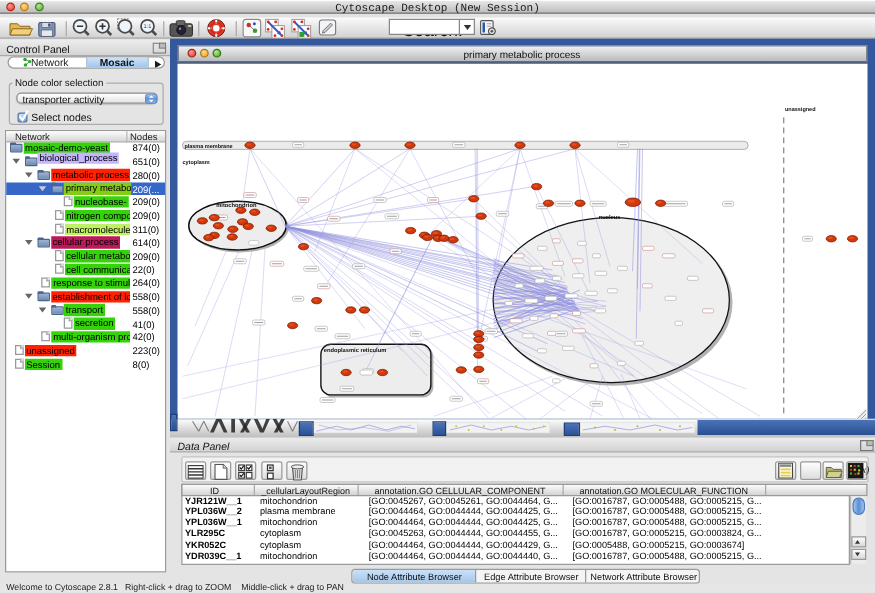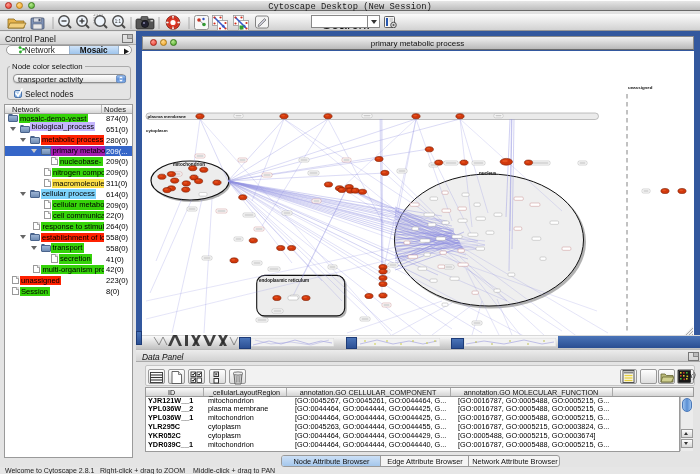--- a/index.html
+++ b/index.html
@@ -194,38 +194,38 @@
 <div style="position:absolute;left:106px;top:125.0px;font-size:7.6px;line-height:9.4px;color:#000;white-space:nowrap;">651(0)</div>
 <div style="position:absolute;left:20px;top:138.0px;width:0;height:0;border-left:3.5px solid transparent;border-right:3.5px solid transparent;border-top:4.5px solid #666;"></div>
 <div style="position:absolute;left:30px;top:136.8px;width:10px;height:7px;background:linear-gradient(#9db4d4,#6f8cb4);border:0.5px solid #4a648c;border-radius:1px;"></div>
 <div style="position:absolute;left:30px;top:135.60000000000002px;width:4.5px;height:2px;background:#8aa2c4;border:0.5px solid #4a648c;border-radius:1px 1px 0 0;"></div>
 <div style="position:absolute;left:40.5px;top:135.4px;height:9.4px;background:#ff2101;color:#000;font-size:7.6px;line-height:9.6px;padding:0 1.5px;white-space:nowrap;overflow:hidden;max-width:63.5px;">metabolic process</div>
 <div style="position:absolute;left:106px;top:135.8px;font-size:7.6px;line-height:9.4px;color:#000;white-space:nowrap;">280(0)</div>
 <div style="position:absolute;left:5px;top:145.60000000000002px;width:127px;height:10.8px;background:#3566c8;"></div>
 <div style="position:absolute;left:30.5px;top:148.8px;width:0;height:0;border-left:3.5px solid transparent;border-right:3.5px solid transparent;border-top:4.5px solid #ccc;"></div>
 <div style="position:absolute;left:40.5px;top:147.60000000000002px;width:10px;height:7px;background:linear-gradient(#9db4d4,#6f8cb4);border:0.5px solid #4a648c;border-radius:1px;"></div>
 <div style="position:absolute;left:40.5px;top:146.40000000000003px;width:4.5px;height:2px;background:#8aa2c4;border:0.5px solid #4a648c;border-radius:1px 1px 0 0;"></div>
-<div style="position:absolute;left:51px;top:146.20000000000002px;height:9.4px;background:#a21caf;color:#000;font-size:7.6px;line-height:9.6px;padding:0 1.5px;white-space:nowrap;overflow:hidden;max-width:54px;">primary metabo</div>
+<div style="position:absolute;left:51px;top:146.20000000000002px;height:9.4px;background:#84cc16;color:#000;font-size:7.6px;line-height:9.6px;padding:0 1.5px;white-space:nowrap;overflow:hidden;max-width:54px;">primary metabo</div>
 <div style="position:absolute;left:106px;top:146.60000000000002px;font-size:7.6px;line-height:9.4px;color:#fff;white-space:nowrap;">209(...</div>
 <div style="position:absolute;left:50.5px;top:156.90000000000003px;width:7px;height:8.5px;background:#fff;border:0.6px solid #999;"></div>
 <div style="position:absolute;left:54.5px;top:156.90000000000003px;width:3px;height:3px;background:#ddd;border-left:0.6px solid #aaa;border-bottom:0.6px solid #aaa;"></div>
 <div style="position:absolute;left:58.5px;top:157.00000000000003px;height:9.4px;background:#35d309;color:#000;font-size:7.6px;line-height:9.6px;padding:0 1.5px;white-space:nowrap;overflow:hidden;max-width:45.5px;">nucleobase-</div>
 <div style="position:absolute;left:106px;top:157.40000000000003px;font-size:7.6px;line-height:9.4px;color:#000;white-space:nowrap;">209(0)</div>
 <div style="position:absolute;left:43.5px;top:167.70000000000005px;width:7px;height:8.5px;background:#fff;border:0.6px solid #999;"></div>
 <div style="position:absolute;left:47.5px;top:167.70000000000005px;width:3px;height:3px;background:#ddd;border-left:0.6px solid #aaa;border-bottom:0.6px solid #aaa;"></div>
 <div style="position:absolute;left:51.5px;top:167.80000000000004px;height:9.4px;background:#35d309;color:#000;font-size:7.6px;line-height:9.6px;padding:0 1.5px;white-space:nowrap;overflow:hidden;max-width:52.5px;">nitrogen compo</div>
 <div style="position:absolute;left:106px;top:168.20000000000005px;font-size:7.6px;line-height:9.4px;color:#000;white-space:nowrap;">209(0)</div>
 <div style="position:absolute;left:43.5px;top:178.50000000000006px;width:7px;height:8.5px;background:#fff;border:0.6px solid #999;"></div>
 <div style="position:absolute;left:47.5px;top:178.50000000000006px;width:3px;height:3px;background:#ddd;border-left:0.6px solid #aaa;border-bottom:0.6px solid #aaa;"></div>
-<div style="position:absolute;left:51.5px;top:178.60000000000005px;height:9.4px;background:#fde047;color:#000;font-size:7.6px;line-height:9.6px;padding:0 1.5px;white-space:nowrap;overflow:hidden;max-width:52.5px;">macromolecule</div>
+<div style="position:absolute;left:51.5px;top:178.60000000000005px;height:9.4px;background:#bef264;color:#000;font-size:7.6px;line-height:9.6px;padding:0 1.5px;white-space:nowrap;overflow:hidden;max-width:52.5px;">macromolecule</div>
 <div style="position:absolute;left:106px;top:179.00000000000006px;font-size:7.6px;line-height:9.4px;color:#000;white-space:nowrap;">311(0)</div>
 <div style="position:absolute;left:20px;top:192.00000000000006px;width:0;height:0;border-left:3.5px solid transparent;border-right:3.5px solid transparent;border-top:4.5px solid #666;"></div>
 <div style="position:absolute;left:30px;top:190.80000000000007px;width:10px;height:7px;background:linear-gradient(#9db4d4,#6f8cb4);border:0.5px solid #4a648c;border-radius:1px;"></div>
 <div style="position:absolute;left:30px;top:189.60000000000008px;width:4.5px;height:2px;background:#8aa2c4;border:0.5px solid #4a648c;border-radius:1px 1px 0 0;"></div>
-<div style="position:absolute;left:40.5px;top:189.40000000000006px;height:9.4px;background:#7dd3fc;color:#000;font-size:7.6px;line-height:9.6px;padding:0 1.5px;white-space:nowrap;overflow:hidden;max-width:63.5px;">cellular process</div>
+<div style="position:absolute;left:40.5px;top:189.40000000000006px;height:9.4px;background:#be185d;color:#000;font-size:7.6px;line-height:9.6px;padding:0 1.5px;white-space:nowrap;overflow:hidden;max-width:63.5px;">cellular process</div>
 <div style="position:absolute;left:106px;top:189.80000000000007px;font-size:7.6px;line-height:9.4px;color:#000;white-space:nowrap;">614(0)</div>
 <div style="position:absolute;left:43.5px;top:200.10000000000008px;width:7px;height:8.5px;background:#fff;border:0.6px solid #999;"></div>
 <div style="position:absolute;left:47.5px;top:200.10000000000008px;width:3px;height:3px;background:#ddd;border-left:0.6px solid #aaa;border-bottom:0.6px solid #aaa;"></div>
 <div style="position:absolute;left:51.5px;top:200.20000000000007px;height:9.4px;background:#35d309;color:#000;font-size:7.6px;line-height:9.6px;padding:0 1.5px;white-space:nowrap;overflow:hidden;max-width:52.5px;">cellular metabol</div>
 <div style="position:absolute;left:106px;top:200.60000000000008px;font-size:7.6px;line-height:9.4px;color:#000;white-space:nowrap;">209(0)</div>
 <div style="position:absolute;left:43.5px;top:210.9000000000001px;width:7px;height:8.5px;background:#fff;border:0.6px solid #999;"></div>
 <div style="position:absolute;left:47.5px;top:210.9000000000001px;width:3px;height:3px;background:#ddd;border-left:0.6px solid #aaa;border-bottom:0.6px solid #aaa;"></div>
 <div style="position:absolute;left:51.5px;top:211.00000000000009px;height:9.4px;background:#35d309;color:#000;font-size:7.6px;line-height:9.6px;padding:0 1.5px;white-space:nowrap;overflow:hidden;max-width:52.5px;">cell communicat</div>
 <div style="position:absolute;left:106px;top:211.4000000000001px;font-size:7.6px;line-height:9.4px;color:#000;white-space:nowrap;">22(0)</div>
 <div style="position:absolute;left:33px;top:221.7000000000001px;width:7px;height:8.5px;background:#fff;border:0.6px solid #999;"></div>

